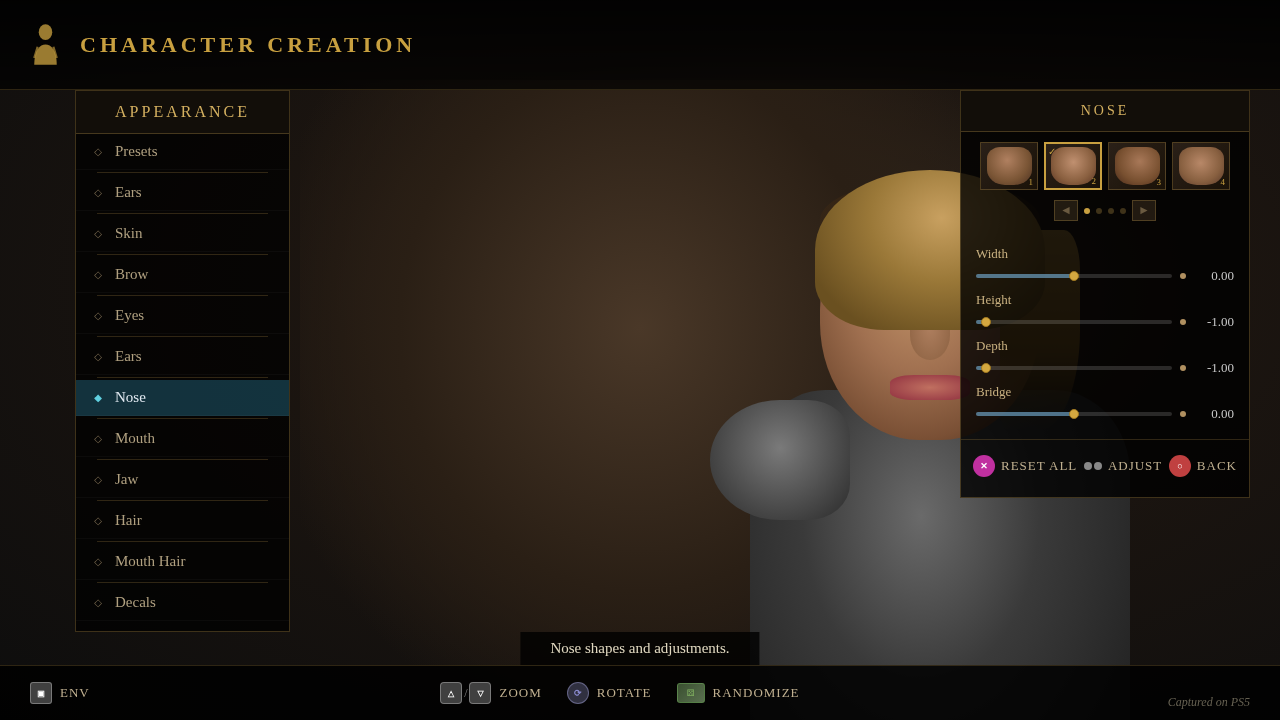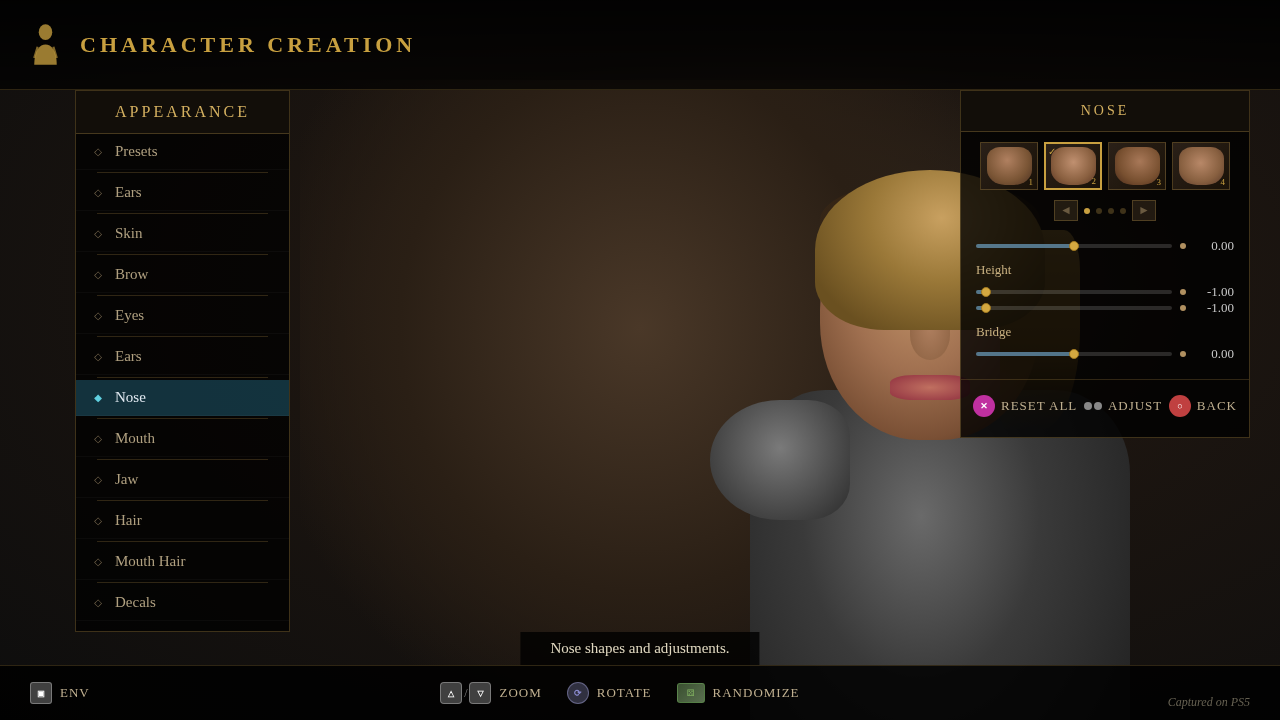--- a/index.html
+++ b/index.html
@@ -594,39 +594,41 @@
     <div class="page-arrow">◄</div>
     <div class="page-dot active"></div>
     <div class="page-dot"></div>
     <div class="page-dot"></div>
     <div class="page-dot"></div>
     <div class="page-arrow">►</div>
   </div>
 
   <div class="slider-section">
 
+    <div class="slider-label">Width</div>
     <div class="slider-row">
       <div class="slider-track">
         <div class="slider-fill" style="width:50%;"></div>
         <div class="slider-thumb" style="left:50%;"></div>
       </div>
       <div style="width:6px;height:6px;border-radius:50%;background:#b09060;flex-shrink:0;"></div>
       <span class="slider-value">0.00</span>
     </div>
 
     <div class="slider-label">Height</div>
     <div class="slider-row">
       <div class="slider-track">
         <div class="slider-fill" style="width:5%;background:rgba(100,160,200,0.6);"></div>
         <div class="slider-thumb" style="left:5%;"></div>
       </div>
       <div style="width:6px;height:6px;border-radius:50%;background:#b09060;flex-shrink:0;"></div>
       <span class="slider-value">-1.00</span>
     </div>
 
+    <div class="slider-label">Depth</div>
     <div class="slider-row">
       <div class="slider-track">
         <div class="slider-fill" style="width:5%;background:rgba(100,160,200,0.6);"></div>
         <div class="slider-thumb" style="left:5%;"></div>
       </div>
       <div style="width:6px;height:6px;border-radius:50%;background:#b09060;flex-shrink:0;"></div>
       <span class="slider-value">-1.00</span>
     </div>
 
     <div class="slider-label">Bridge</div>

